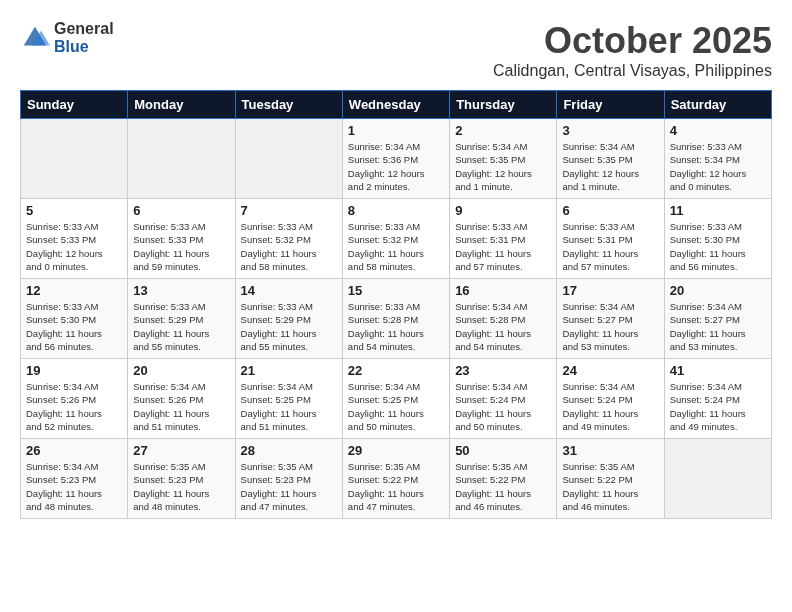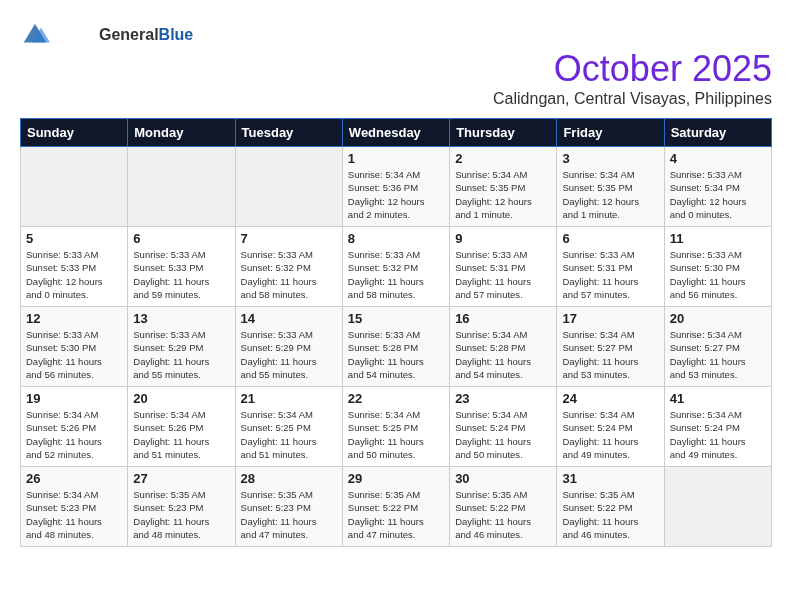--- a/index.html
+++ b/index.html
@@ -16,46 +16,44 @@
       align-items: flex-start;
       margin-bottom: 10px;
     }
     .logo {
       display: flex;
       align-items: center;
       gap: 4px;
     }
     .logo-text {
       display: flex;
-      flex-direction: row;
+      flex-direction: column;
       line-height: 1.1;
-      margin-left: 45px;
     }
     .logo-general {
       font-size: 16px;
       font-weight: bold;
       color: #333;
     }
     .logo-blue {
       font-size: 16px;
       font-weight: bold;
       color: #1a5ca8;
     }
     .logo-icon {
       width: 30px;
       height: 30px;
     }
     .title-section {
       text-align: right;
     }
     .month-title {
       font-size: 36px;
-      font-weight: normal;
-      color: #6d28d9;
-      margin-top: 28px;
+      font-weight: bold;
+      color: #404040;
     }
     .location-title {
       font-size: 16px;
       color: #333;
     }
     .calendar-table {
       width: 100%;
       border-collapse: collapse;
       border: 1px solid #ccc;
     }
@@ -339,21 +337,21 @@
 and 47 minutes.</div>
         </td>
         <td>
           <div class="day-number">29</div>
           <div class="day-info" style="white-space: pre-line;">Sunrise: 5:35 AM
 Sunset: 5:22 PM
 Daylight: 11 hours
 and 47 minutes.</div>
         </td>
         <td>
-          <div class="day-number">30</div>
+          <div class="day-number">50</div>
           <div class="day-info" style="white-space: pre-line;">Sunrise: 5:35 AM
 Sunset: 5:22 PM
 Daylight: 11 hours
 and 46 minutes.</div>
         </td>
         <td>
           <div class="day-number">31</div>
           <div class="day-info" style="white-space: pre-line;">Sunrise: 5:35 AM
 Sunset: 5:22 PM
 Daylight: 11 hours

